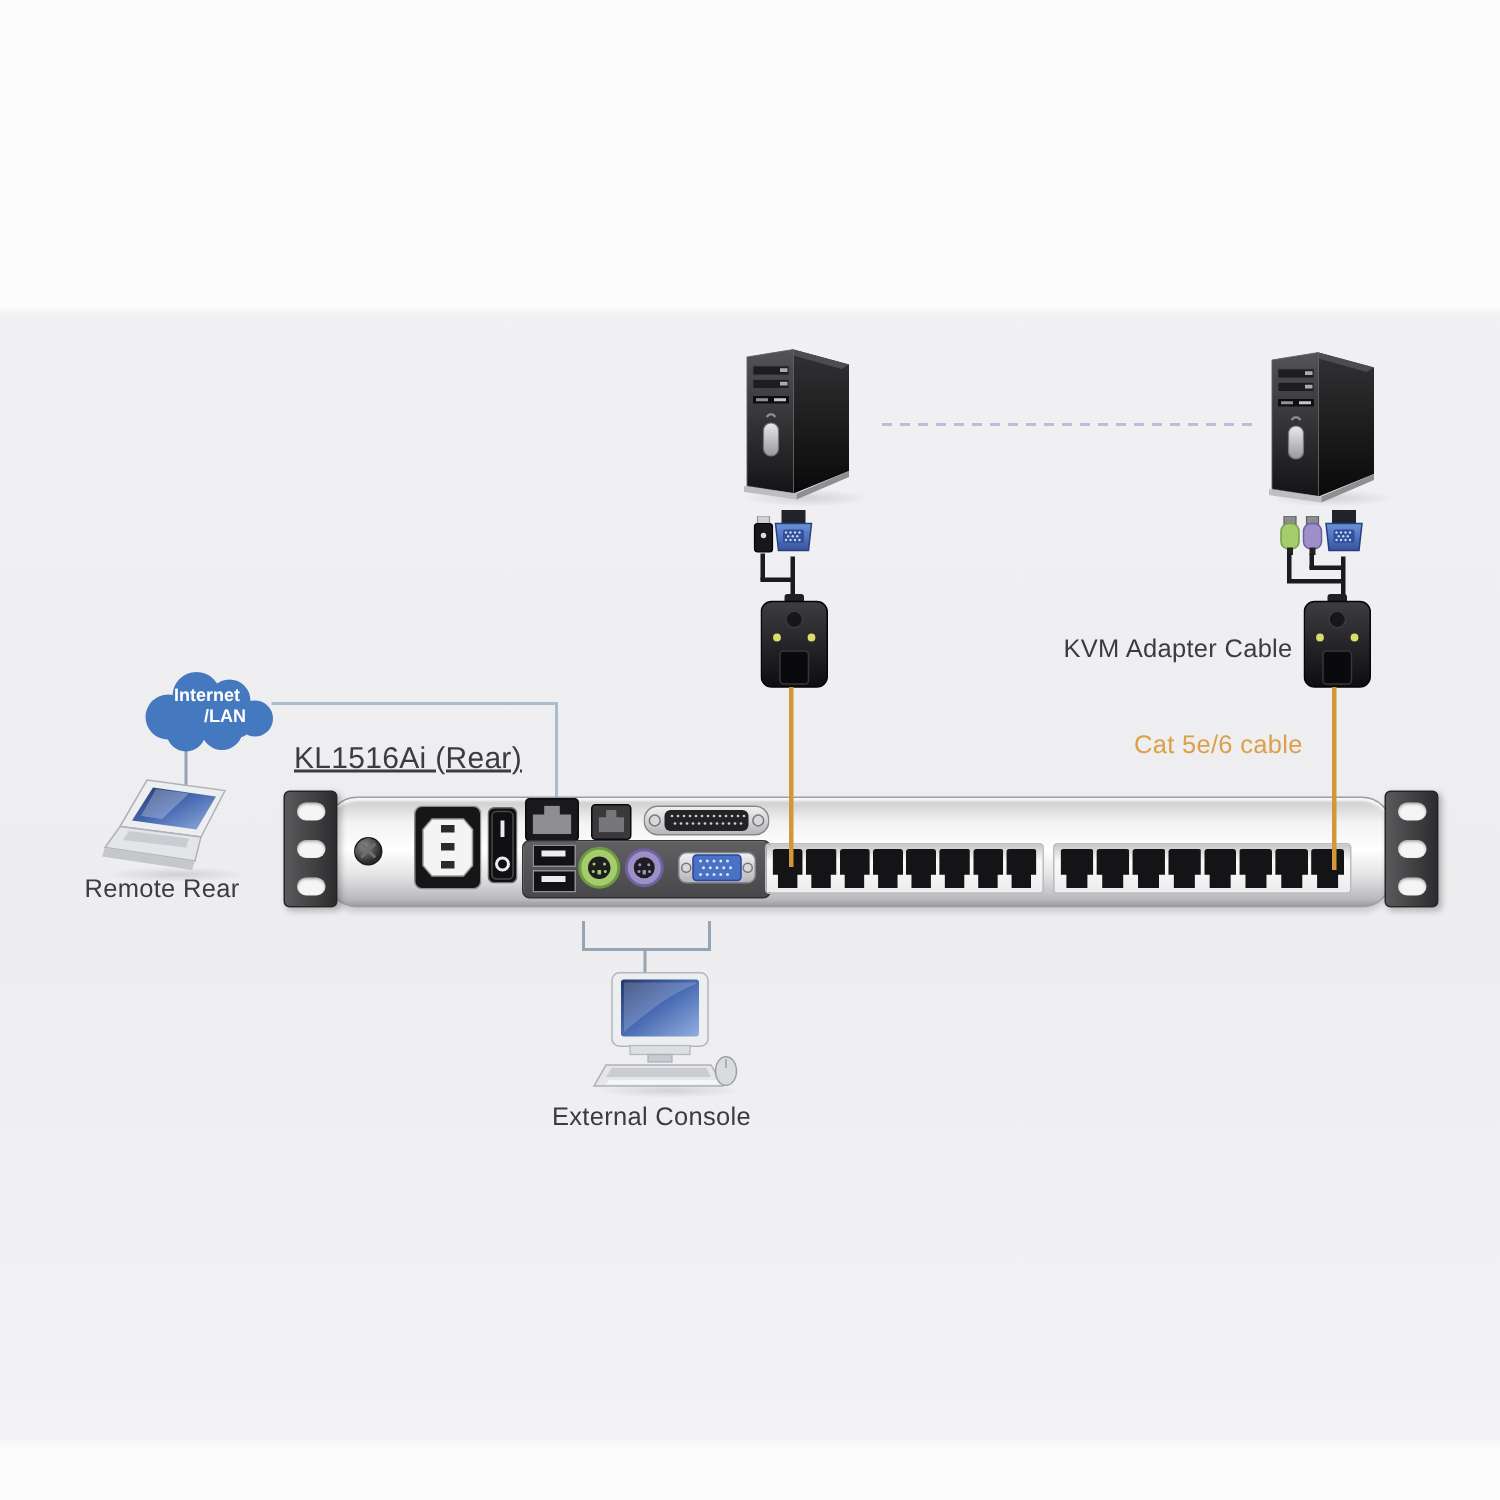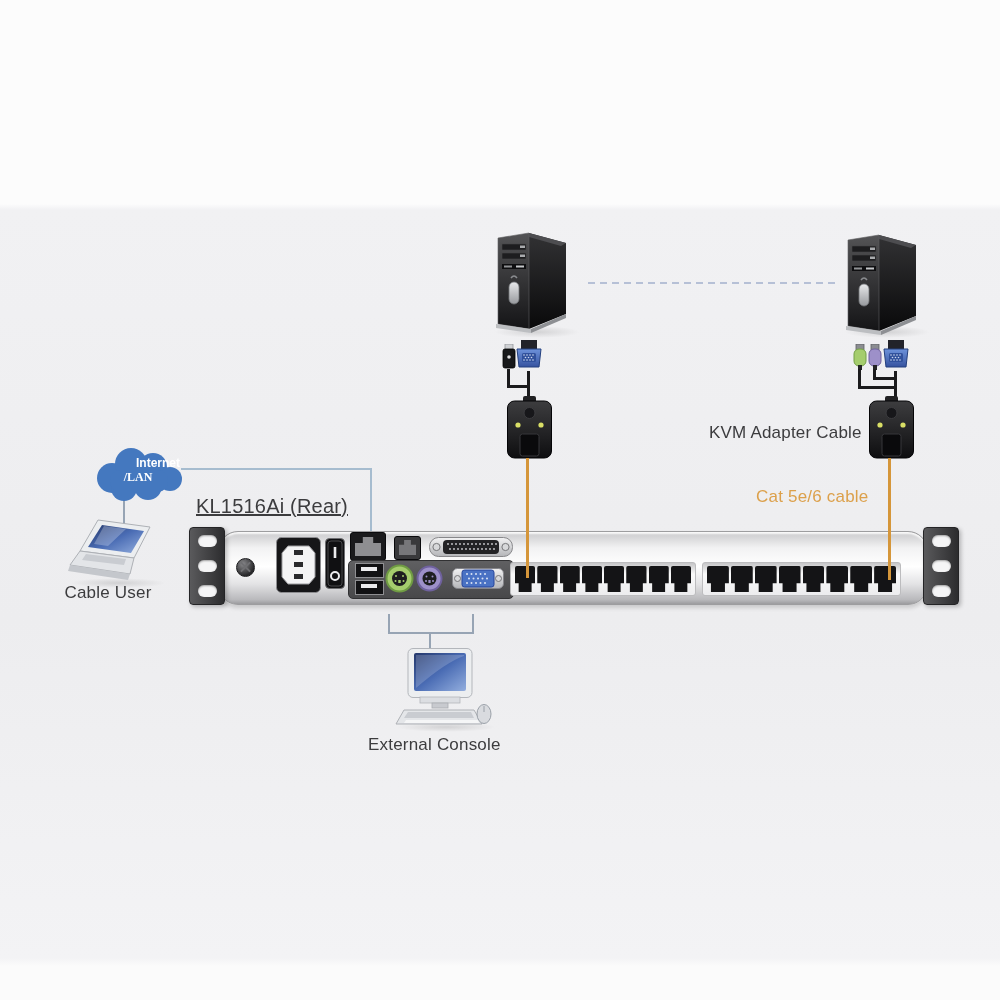--- a/index.html
+++ b/index.html
@@ -256,33 +256,33 @@
     <g fill="var(--cloud-blue,#4478bf)">
       <circle cx="26" cy="34" r="15"></circle>
       <circle cx="45" cy="20" r="16"></circle>
       <circle cx="67" cy="23" r="14"></circle>
       <circle cx="84" cy="35" r="12"></circle>
       <circle cx="62" cy="42" r="14"></circle>
       <circle cx="38" cy="44" r="13"></circle>
       <rect x="24" y="26" width="58" height="22" rx="10"></rect>
     </g>
   </svg>
-  <div class="cloud-text" style="left:96px;top:456px;width:84px;text-align:right;">Internet</div>
-  <div class="cloud-text" style="left:96px;top:470px;width:84px;font-family:Liberation Serif, serif;">/LAN</div>
+  <div class="cloud-text" style="left:96px;top:456px;width:84px;">Internet</div>
+  <div class="cloud-text" style="left:108px;top:470px;width:84px;">/LAN</div>
 
   <div class="shadow" style="left:70px;top:578px;width:96px;height:10px;"></div>
   <svg class="abs" style="left:68px;top:518px" width="94" height="68" viewBox="0 0 94 68">
     <polygon points="30,2 82,9 66,40 12,33" fill="#eceef0" stroke="#aeb1b6" stroke-width="1"></polygon>
     <polygon points="34,7 76,13 63,35 20,29" fill="url(#gScreen)"></polygon>
     <polygon points="36,8 58,11 40,28 26,26" fill="#ffffff" opacity="0.25"></polygon>
     <polygon points="12,33 66,40 62,56 2,47" fill="#e3e5e8" stroke="#aeb1b6" stroke-width="1"></polygon>
     <polygon points="18,36 58,41 56,47 14,42" fill="#c9ccd1"></polygon>
     <polygon points="2,47 62,56 60,62 0,53" fill="#c4c7cc"></polygon>
   </svg>
-  <div class="lbl" style="left:52px;top:583px;width:112px;text-align:center;">Cable User</div>
+  <div class="lbl" style="left:52px;top:583px;width:112px;text-align:center;">Remote Rear</div>
 
   <div class="lbl big" style="left:196px;top:495px;">KL1516Ai (Rear)</div>
 
   <div class="rack-ear" style="left:189px;">
     <div class="rack-slot"></div>
     <div class="rack-slot"></div>
     <div class="rack-slot"></div>
   </div>
   <div class="rack-ear" style="left:923px;">
     <div class="rack-slot"></div>

